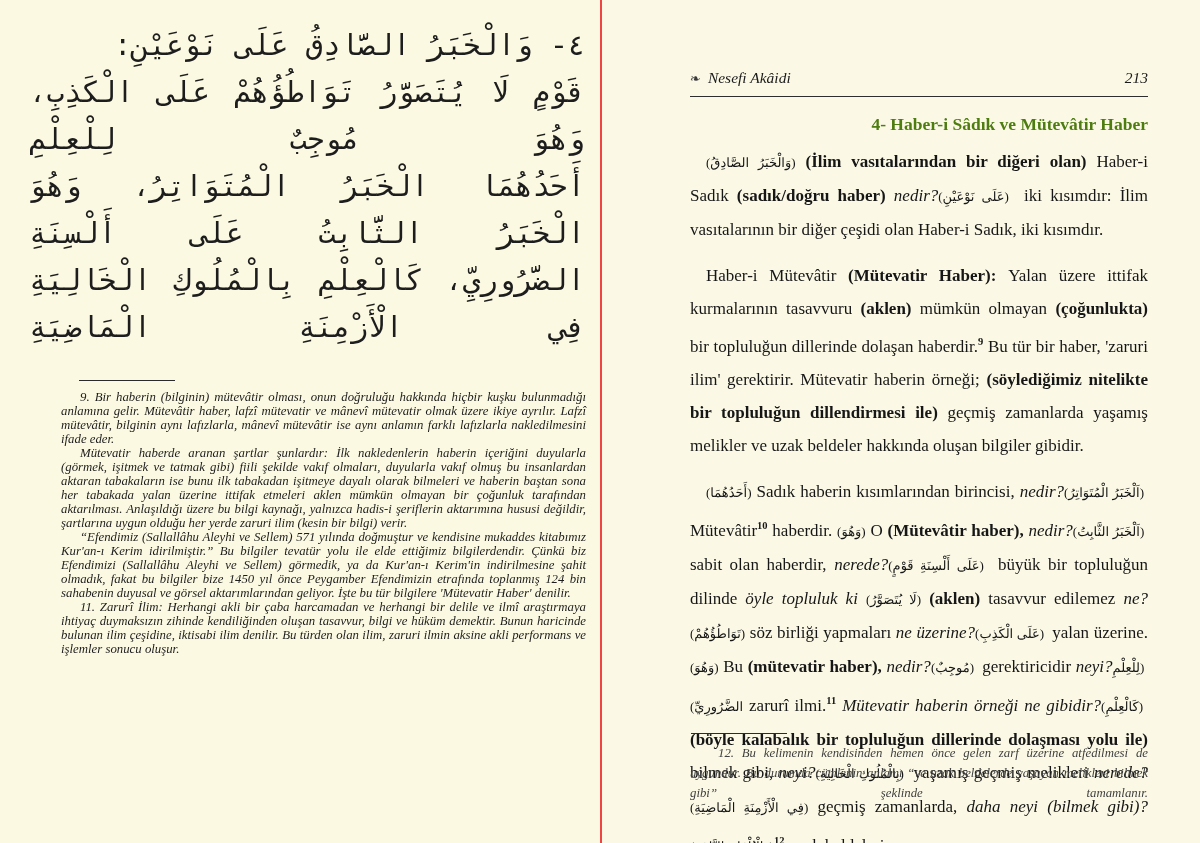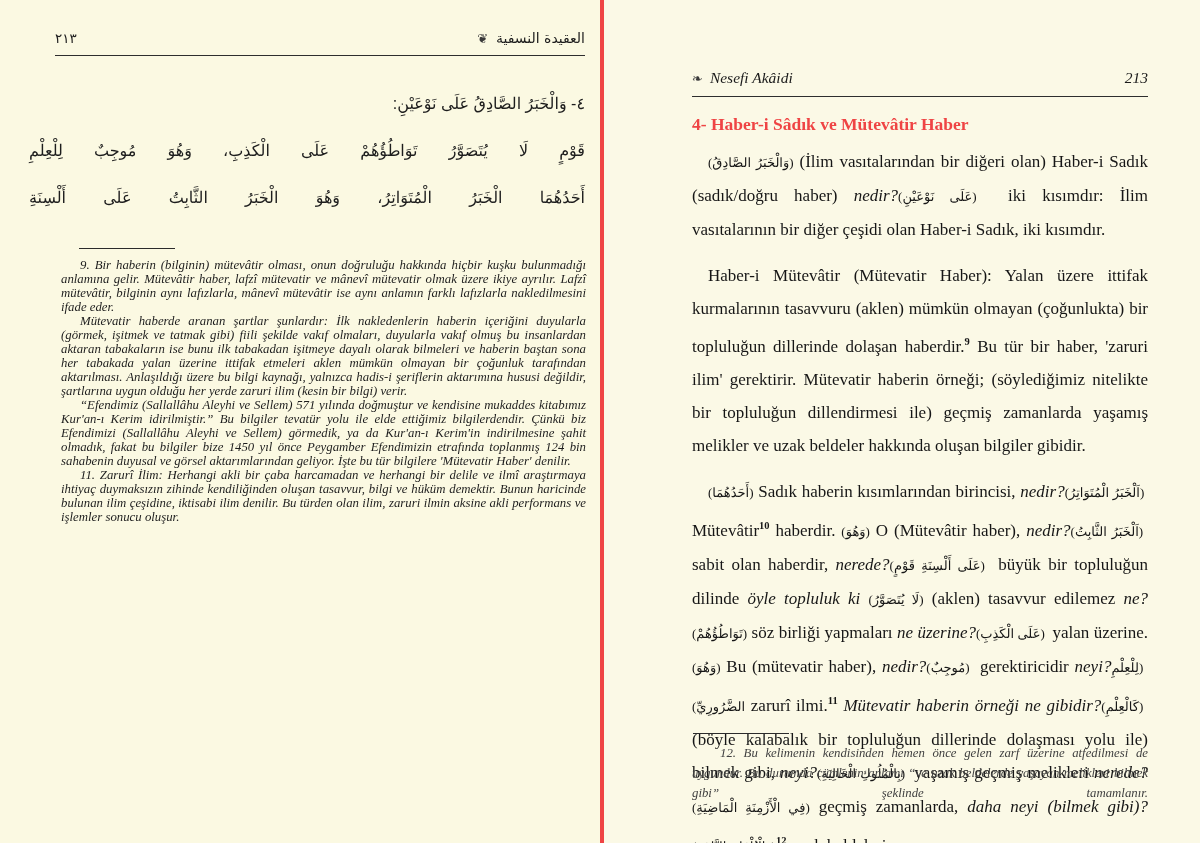--- a/index.html
+++ b/index.html
@@ -1,82 +1,79 @@
 <!DOCTYPE html>
 <html lang="tr"><head>
 <meta charset="utf-8">
 <style>
   html, body { margin: 0; padding: 0; width: 1200px; height: 843px; overflow: hidden; }
   body { background: #fbf9e2; font-family: "Liberation Serif", serif; color: #1b1b1b; }
 
   .spread { display: flex; width: 1200px; height: 843px; }
   .page { width: 600px; height: 843px; box-sizing: border-box; position: relative; background: #fbf9e2; overflow: hidden; }
-  .page-right { border-left: 4px solid #ef4444; background: #fbf9e6; }
+  .page-right { border-left: 2px solid #ef4444; background: #fbf9e6; }
 
   
   .hdr { display: flex; justify-content: space-between; align-items: flex-end;
          border-bottom: 1.5px solid #2e2e2e; padding-bottom: 9px; }
   .lp-hdr { margin: 30px 15px 0 55px; }
   .rp-hdr { margin: 30px 52px 0 88px; }
   .lp-pagenum { font-family: "DejaVu Sans", sans-serif; font-size: 13.5px; }
   .lp-title { font-family: "DejaVu Sans", sans-serif; font-size: 14px; }
   .rp-title { font-style: italic; font-size: 15.5px; }
   .rp-pagenum { font-style: italic; font-size: 15.5px; margin-top: 39px; }
   .ornament { font-family: "DejaVu Sans", sans-serif; font-style: normal; font-size: 13px; color: #3a3a3a; margin-right: 7px; }
   .lp-title .ornament { margin-right: 8px; }
 
   
-  .arabic-body { margin: 24px 15px 0 29px; font-family: Liberation Sans, sans-serif;
-                 font-size: 16px; color: #1d1d1d; }
+  .arabic-body { margin: 24px 15px 0 29px; font-family: Liberation Mono, monospace;
+                 font-size: 29px; color: #1d1d1d; }
   .ar-line { direction: rtl; line-height: 47px; text-align: justify; text-align-last: justify; }
   .ar-first { text-align: right; text-align-last: right; }
   .ar-last  { text-align: center; text-align-last: center; }
 
   
   .fn-sep { border-top: 1.5px solid #2b2b2b; width: 96px; height: 0; }
   .lp-sep { margin: 27px 0 9px 79px; }
   .rp-sep { margin: 0 0 9px 1px; }
 
   
   .footnotes { margin: 0 14px 0 61px; font-style: italic; font-size: 12.8px;
                line-height: 14px; text-align: justify; color: #1d1d1d; }
   .footnotes p { margin: 0; text-indent: 19px; }
 
   
   .rp-heading { margin: 17px 52px 0 88px; font-size: 17.5px; font-weight: bold;
-                text-align: left; color: #ef4444; }
+                text-align: right; color: #4d7c0f; }
   .rp-body { margin: 10px 52px 0 88px; font-size: 17px; line-height: 33px;
              text-align: justify; color: #161616; }
   .rp-body p { margin: 0 0 13px; text-indent: 16px; }
-  .s-n { font-weight: normal; }
+  .s-n { font-weight: bold; }
   .s-b { font-weight: normal; }
   .s-i { font-style: italic; font-family: Liberation Serif, serif; }
   .s-a { font-family: Liberation Serif, serif; font-size: 13px; }
   .s-s { font-size: 10.5px; font-weight: bold; vertical-align: 7px; }
 
   .rp-footwrap { position: absolute; left: 88px; right: 52px; bottom: 40px; }
   .rp-foot { margin: 0; font-style: italic; font-size: 12.8px; line-height: 20px;
              text-align: justify; text-align-last: justify; color: #404040; }
   .rp-foot p { margin: 0; text-indent: 28px; }
 </style>
 </head>
 <body>
 
 <div class="spread">
 
   <section class="page page-left">
-    <header class="hdr lp-hdr">
-      <span class="lp-pagenum">٢١٣</span>
-      <span class="lp-title"><span class="ornament">❦</span><span>العقيدة النسفية</span></span>
-    </header>
 
     <div class="arabic-body" id="arabic-lines">
         <div class="ar-line ar-first" dir="rtl">٤- وَالْخَبَرُ الصَّادِقُ عَلَى نَوْعَيْنِ:</div>
         <div class="ar-line" dir="rtl">قَوْمٍ لَا يُتَصَوَّرُ تَوَاطُؤُهُمْ عَلَى الْكَذِبِ، وَهُوَ مُوجِبٌ لِلْعِلْمِ</div>
         <div class="ar-line" dir="rtl">أَحَدُهُمَا الْخَبَرُ الْمُتَوَاتِرُ، وَهُوَ الْخَبَرُ الثَّابِتُ عَلَى أَلْسِنَةِ</div>
+        <div class="ar-line" dir="rtl">الضَّرُورِيِّ، كَالْعِلْمِ بِالْمُلُوكِ الْخَالِيَةِ فِي الْأَزْمِنَةِ الْمَاضِيَةِ</div>
       </div>
 
     <div class="fn-sep lp-sep"></div>
 
     <div class="footnotes" id="left-footnotes">
         <p>9. Bir haberin (bilginin) mütevâtir olması, onun doğruluğu hakkında hiçbir kuşku bulunmadığı anlamına gelir. Mütevâtir haber, lafzî mütevatir ve mânevî mütevatir olmak üzere ikiye ayrılır. Lafzî mütevâtir, bilginin aynı lafızlarla, mânevî mütevâtir ise aynı anlamın farklı lafızlarla nakledilmesini ifade eder.</p>
         <p>Mütevatir haberde aranan şartlar şunlardır: İlk nakledenlerin haberin içeriğini duyularla (görmek, işitmek ve tatmak gibi) fiili şekilde vakıf olmaları, duyularla vakıf olmuş bu insanlardan aktaran tabakaların ise bunu ilk tabakadan işitmeye dayalı olarak bilmeleri ve haberin baştan sona her tabakada yalan üzerine ittifak etmeleri aklen mümkün olmayan bir çoğunluk tarafından aktarılması. Anlaşıldığı üzere bu bilgi kaynağı, yalnızca hadis-i şeriflerin aktarımına hususi değildir, şartlarına uygun olduğu her yerde zaruri ilim (kesin bir bilgi) verir.</p>
         <p>“Efendimiz (Sallallâhu Aleyhi ve Sellem) 571 yılında doğmuştur ve kendisine mukaddes kitabımız Kur'an-ı Kerim idirilmiştir.” Bu bilgiler tevatür yolu ile elde ettiğimiz bilgilerdendir. Çünkü biz Efendimizi (Sallallâhu Aleyhi ve Sellem) görmedik, ya da Kur'an-ı Kerim'in indirilmesine şahit olmadık, fakat bu bilgiler bize 1450 yıl önce Peygamber Efendimizin etrafında toplanmış 124 bin sahabenin duyusal ve görsel aktarımlarından geliyor. İşte bu tür bilgilere 'Mütevatir Haber' denilir.</p>
         <p>11. Zarurî İlim: Herhangi akli bir çaba harcamadan ve herhangi bir delile ve ilmî araştırmaya ihtiyaç duymaksızın zihinde kendiliğinden oluşan tasavvur, bilgi ve hüküm demektir. Bunun haricinde bulunan ilim çeşidine, iktisabi ilim denilir. Bu türden olan ilim, zaruri ilmin aksine akli performans ve işlemler sonucu oluşur.</p>
       </div>

